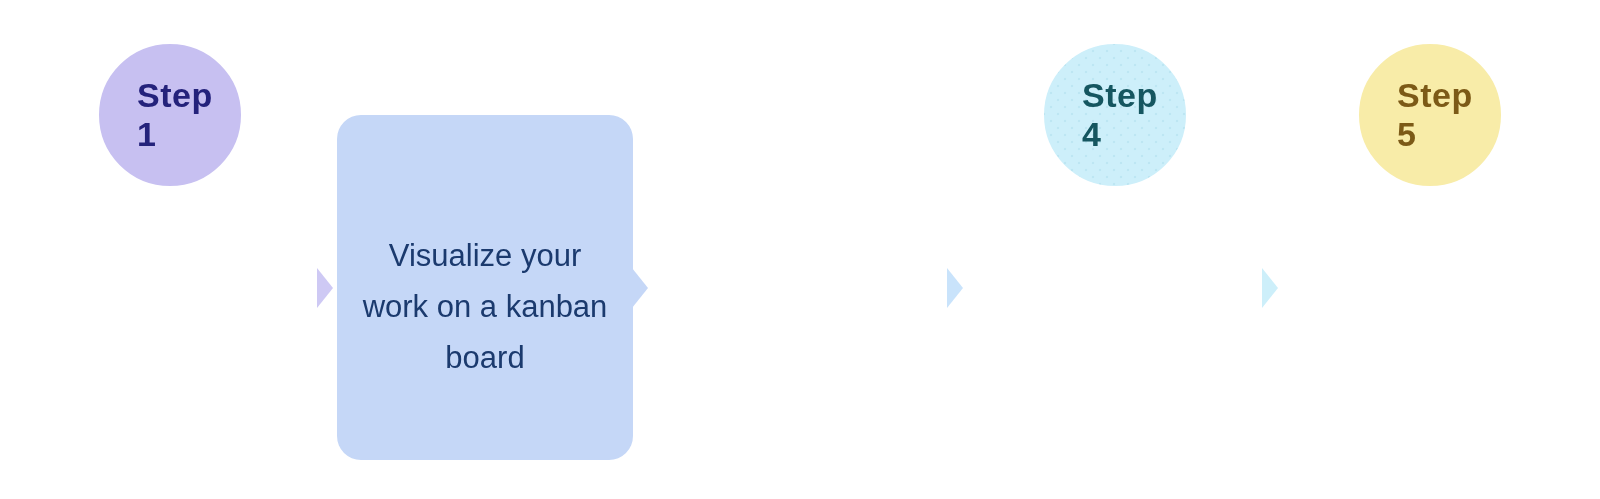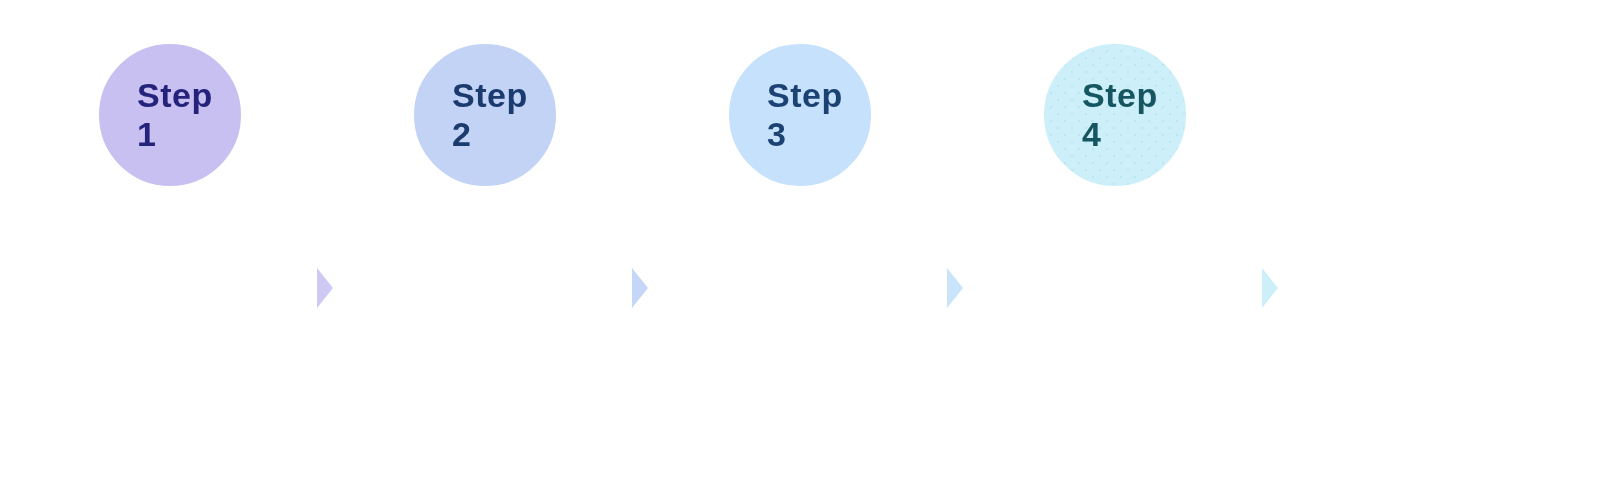--- a/index.html
+++ b/index.html
@@ -92,36 +92,38 @@
 <div class="diagram">
 
   <div class="step" style="--card: #cec9f4; --circle: #c7c0f1; --ink: #24227b;">
     <div class="badge">
       <span class="badge-title">Step 1</span>
     </div>
     <div class="arrow"></div>
   </div>
 
   <div class="step" style="--card: #c5d7f7; --circle: #c2d3f6; --ink: #1b3a6e;">
-    <div class="badge">
-      <span class="badge-title">Step 2</span>
+    <div class="card">
+      <p class="caption">Visualize your
+work on a kanban
+board</p>
     </div>
     <div class="arrow"></div>
   </div>
 
   <div class="step" style="--card: #c9e3fb; --circle: #c6e1fb; --ink: #1c4273;">
-    <div class="badge">
-      <span class="badge-title">Step 3</span>
-    </div>
     <div class="arrow"></div>
   </div>
 
   <div class="step textured" style="--card: #cdeffa; --circle: #cdeffa; --ink: #155660; --dot: #bde6f3;">
     <div class="badge">
       <span class="badge-title">Step 4</span>
     </div>
     <div class="arrow"></div>
   </div>
 
   <div class="step" style="--card: #fbf0b5; --circle: #f8eca8; --ink: #7c5a17;">
+    <div class="badge">
+      <span class="badge-title">Step 5</span>
+    </div>
   </div>
 
 </div>
 
 </body></html>

